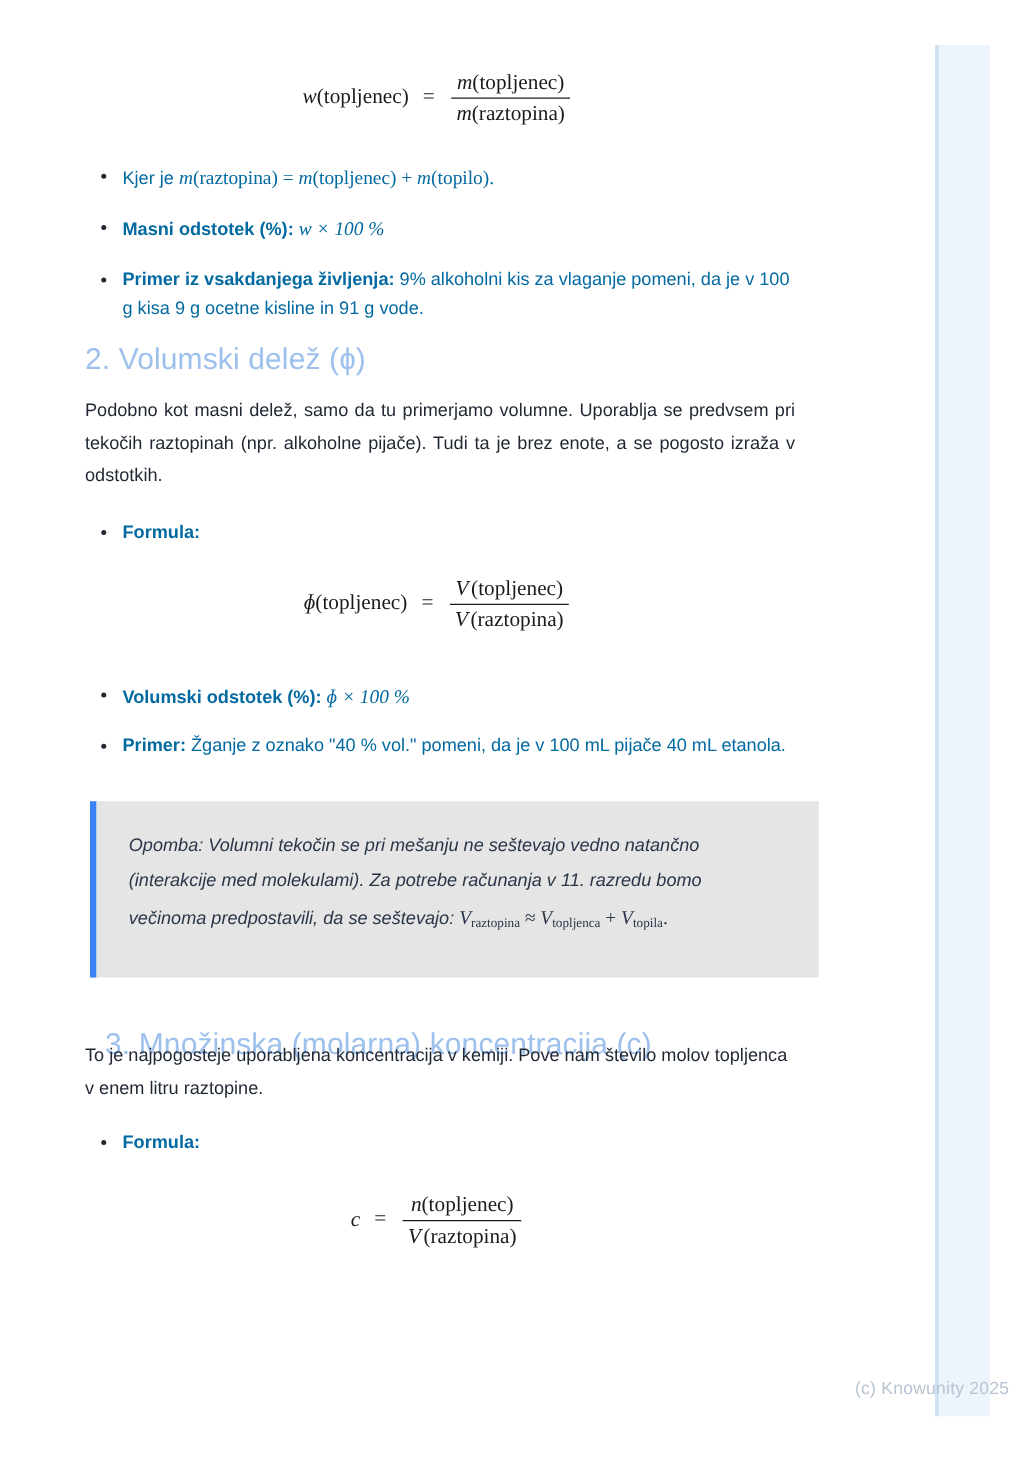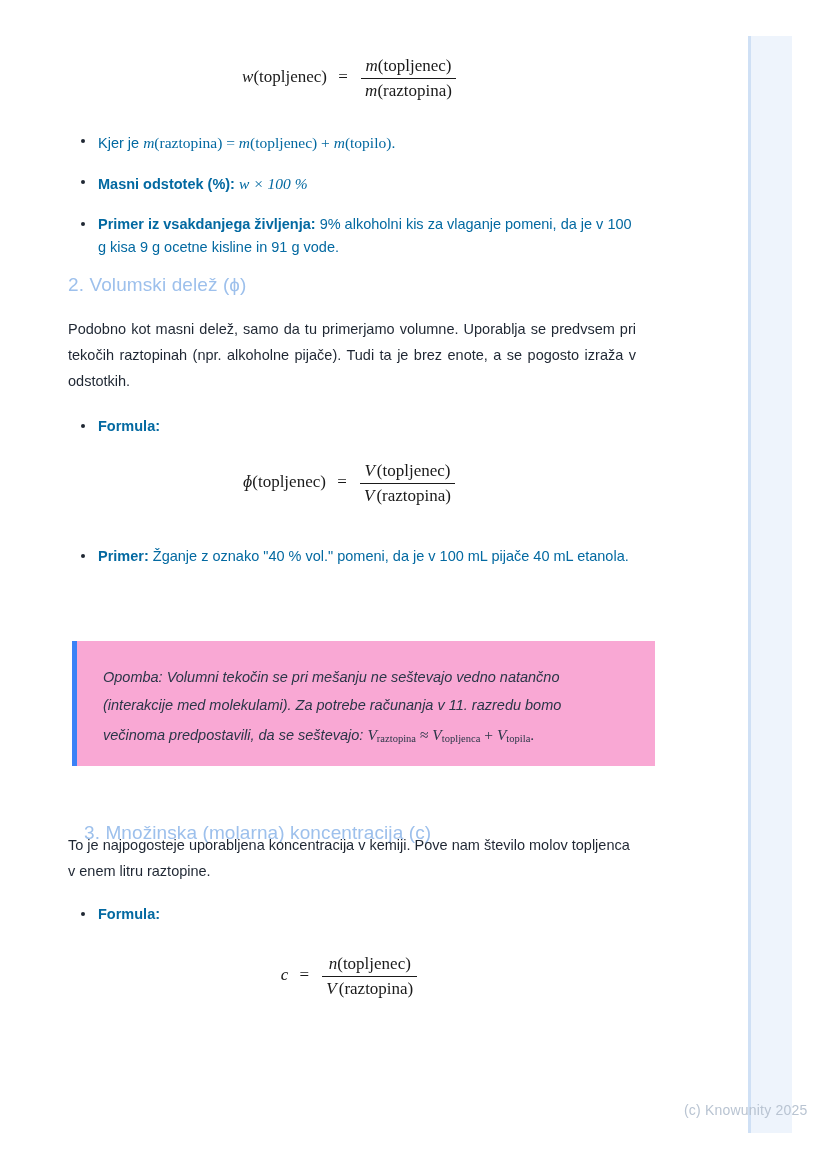--- a/index.html
+++ b/index.html
@@ -95,42 +95,42 @@
     background: #1f2733;
   }
   .b { font-weight: bold; }
   .math-inline {
     font-family: "Liberation Serif", serif;
     font-size: 15.5px;
   }
 
   
   h2.section-heading {
-    font-size: 19px;
+    font-size: 24px;
     font-weight: normal;
     color: #9dc0ec;
     margin: 0;
     letter-spacing: 0.1px;
   }
 
   
   p.body-para {
     font-size: 14.5px;
     line-height: 1.78;
     color: #1f2733;
     margin: 0;
     text-align: justify;
   }
   p.body-para.left { text-align: left; }
 
   
   .note {
-    background: #f9a8d4;
+    background: #e5e5e5;
     border-left: 5px solid #3b82f6;
-    padding: 22px 28px 16px 26px;
+    padding: 22px 28px 32px 26px;
     box-sizing: border-box;
   }
   .note p {
     margin: 0;
     font-style: italic;
     font-size: 14.5px;
     line-height: 1.95;
     color: #2a3648;
   }
   .note .math-inline { font-style: italic; }
@@ -201,20 +201,24 @@
     <span class="mi">ɸ</span><span class="mtxt">(topljenec)</span>
     <span class="mtxt" style="margin:0 7px;">=</span>
     <span class="frac">
       <span class="num"><span class="mi">V</span><span class="mtxt" style="margin-left:2px;">(topljenec)</span></span>
       <span class="den"><span class="mi">V</span><span class="mtxt" style="margin-left:2px;">(raztopina)</span></span>
     </span>
   </div>
 
   <ul class="bullets abs" style="left:72px; top:545px; width:570px;">
 
+    <li>
+      <span class="b">Volumski odstotek (%):</span>
+      <span class="math-inline mi">ɸ × 100 %</span>
+    </li>
 
     <li>
       <span class="b">Primer:</span><span> Žganje z oznako "40 % vol." pomeni, da je v 100 mL pijače 40 mL etanola.</span>
     </li>
   </ul>
 
   <div class="note abs" style="left:72px; top:641px; width:583px;">
     <p><span>Opomba: Volumni tekočin se pri mešanju ne seštevajo vedno natančno (interakcije med molekulami). Za potrebe računanja v 11. razredu bomo večinoma predpostavili, da se seštevajo: </span><span class="math-inline"><span class="mi">V</span><sub style="font-style:normal;">raztopina</sub><span style="font-style:normal;"> ≈ </span><span class="mi">V</span><sub style="font-style:normal;">topljenca</sub><span style="font-style:normal;"> + </span><span class="mi">V</span><sub style="font-style:normal;">topila</sub><span style="font-style:normal;">.</span></span></p>
   </div>
 

